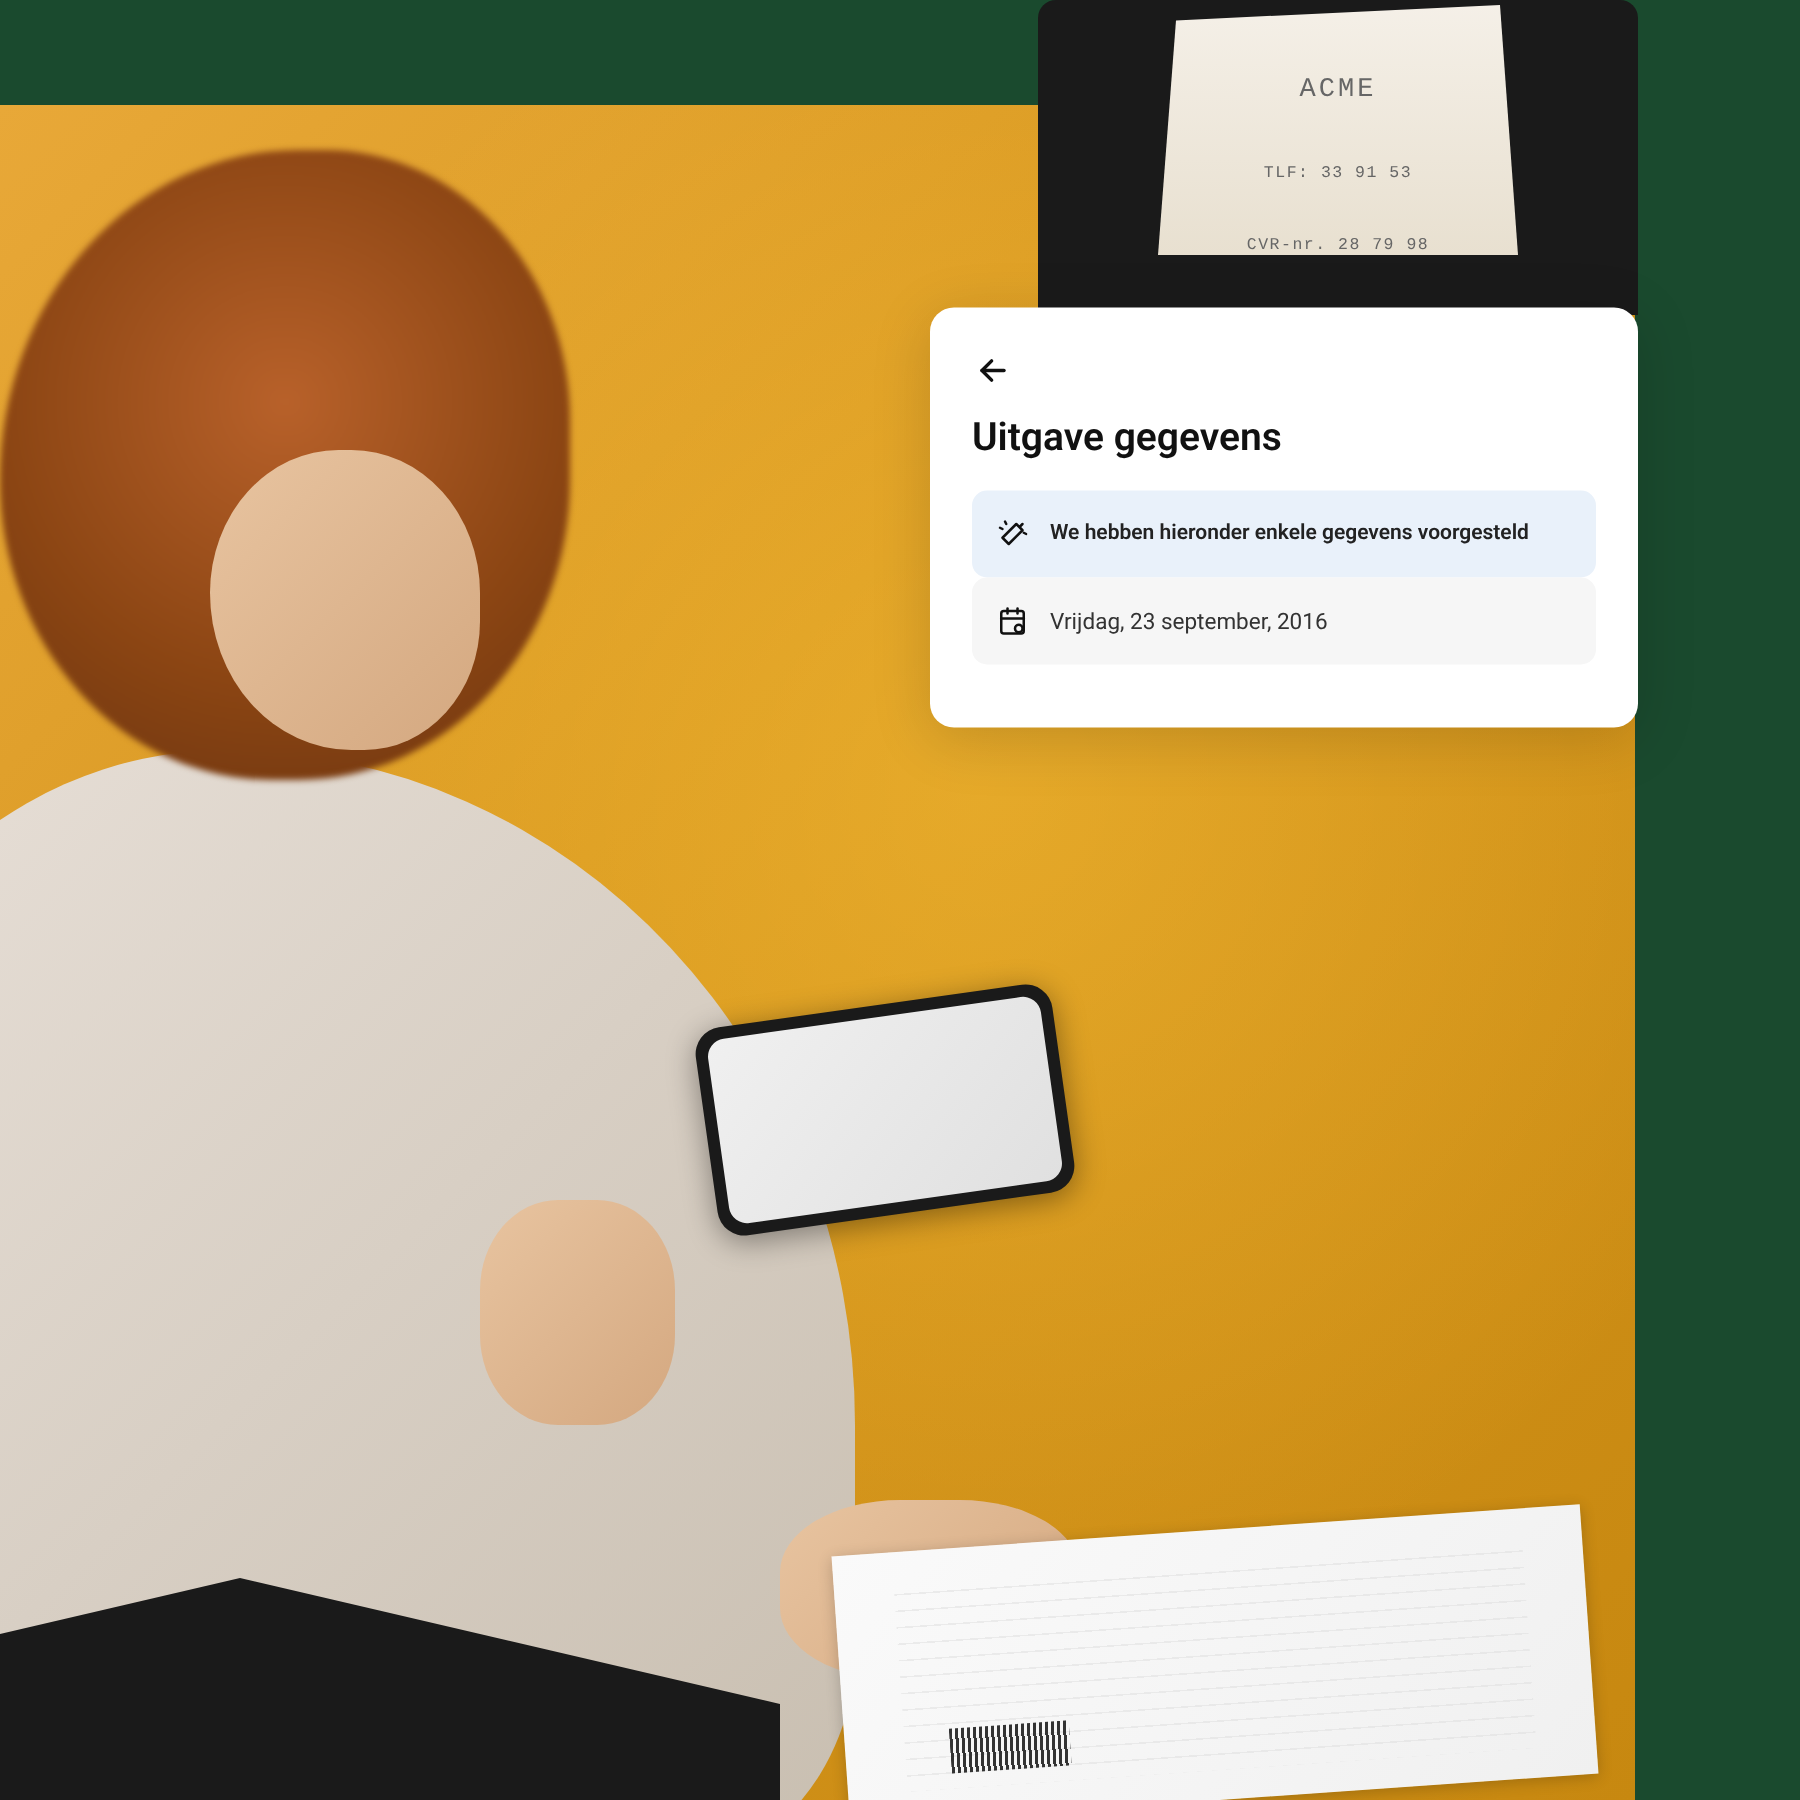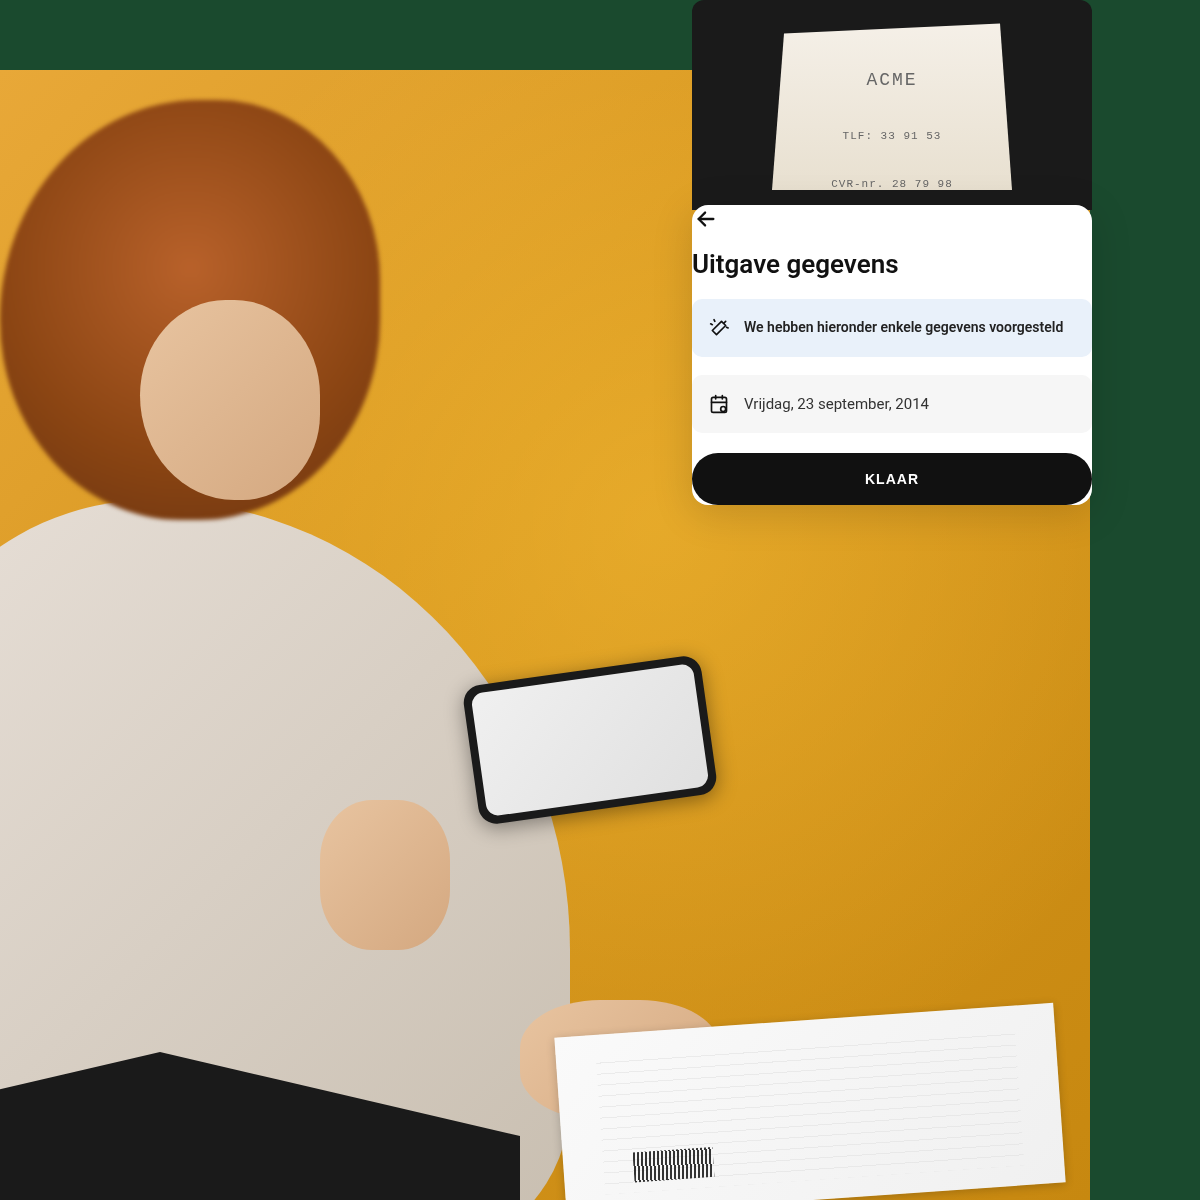--- a/index.html
+++ b/index.html
@@ -137,21 +137,21 @@
       position: absolute;
       top: 0;
       right: 108px;
       width: 400px;
       height: 210px;
       background: #1a1a1a;
       border-radius: 12px 12px 0 0;
       overflow: hidden;
       display: flex;
       justify-content: center;
-      align-items: center;
+      align-items: flex-start;
     }
     .receipt-photo {
       width: 240px;
       height: 170px;
       background: linear-gradient(180deg, #f5f0e8 0%, #e8e0d0 100%);
       clip-path: polygon(5% 8%, 95% 2%, 100% 100%, 0 100%);
       display: flex;
       flex-direction: column;
       align-items: center;
       padding-top: 50px;
@@ -167,24 +167,25 @@
       font-size: 11px;
       letter-spacing: 1px;
       margin-top: 36px;
     }
 
     
     .expense-card {
       position: absolute;
       top: 205px;
       right: 108px;
-      width: 400px;
+      width: 472px;
       background: #fff;
       border-radius: 16px;
       box-shadow: 0 8px 40px rgba(0,0,0,0.15);
+      padding: 28px;
     }
     .back-btn {
       width: 28px;
       height: 28px;
       display: flex;
       align-items: center;
       justify-content: center;
       cursor: pointer;
       margin-bottom: 16px;
     }
@@ -194,21 +195,20 @@
       color: #111;
       margin-bottom: 20px;
     }
     .info-banner {
       background: #e9f1fa;
       border-radius: 10px;
       padding: 18px 16px;
       display: flex;
       align-items: center;
       gap: 14px;
-      margin-bottom: 18px;
     }
     .info-banner-text {
       font-size: 14px;
       font-weight: 600;
       color: #222;
       line-height: 1.4;
     }
     .field-row {
       background: #f6f6f6;
       border-radius: 10px;
@@ -302,18 +302,17 @@
   <div class="field-row">
     <span class="icon-holder">
       <svg viewBox="0 0 24 24" width="20" height="20" fill="none" stroke="#111" stroke-width="2" stroke-linecap="round" stroke-linejoin="round">
           <rect x="3" y="4" width="18" height="18" rx="2"></rect>
           <line x1="16" y1="2" x2="16" y2="6"></line>
           <line x1="8" y1="2" x2="8" y2="6"></line>
           <line x1="3" y1="10" x2="21" y2="10"></line>
           <circle cx="17" cy="18" r="3"></circle>
         </svg>
     </span>
-    <span class="field-text">Vrijdag, 23 september, 2014</span>
-  </div>
-
-
-  <button class="done-button">KLAAR</button>
+    <span class="field-text">Vrijdag, 23 september, 2016</span>
+  </div>
+
+
 </div>
 
 </body></html>

